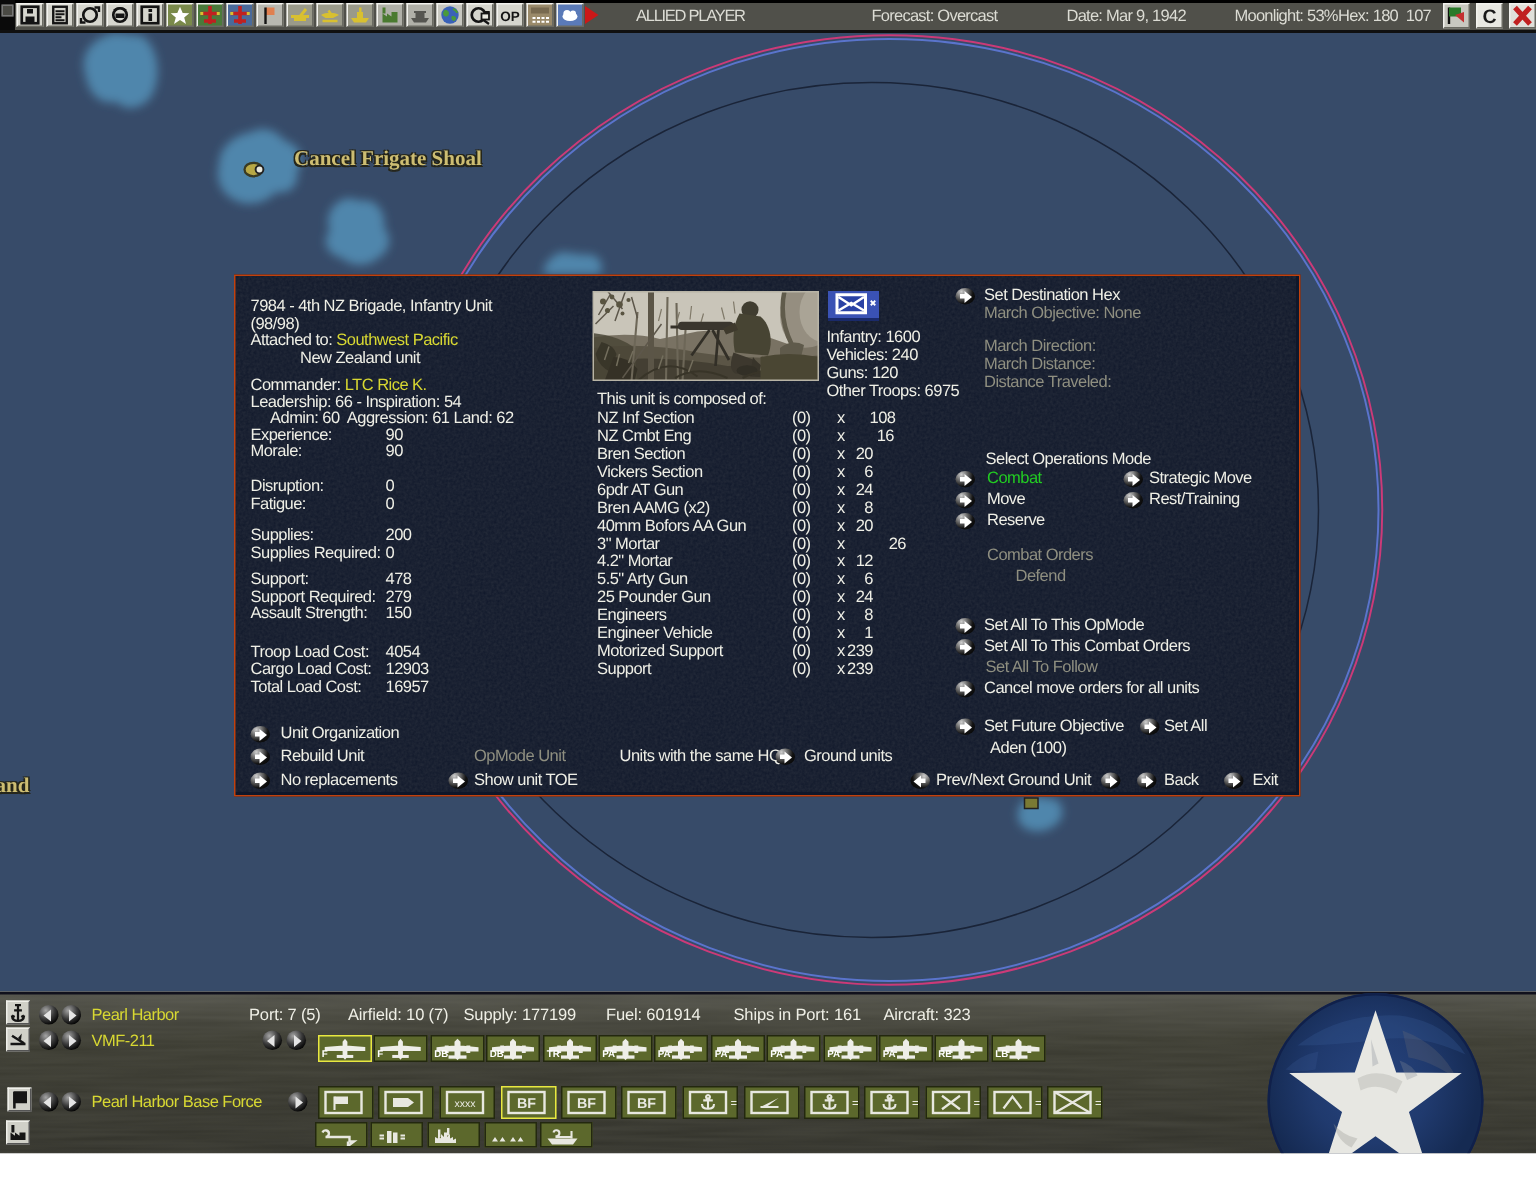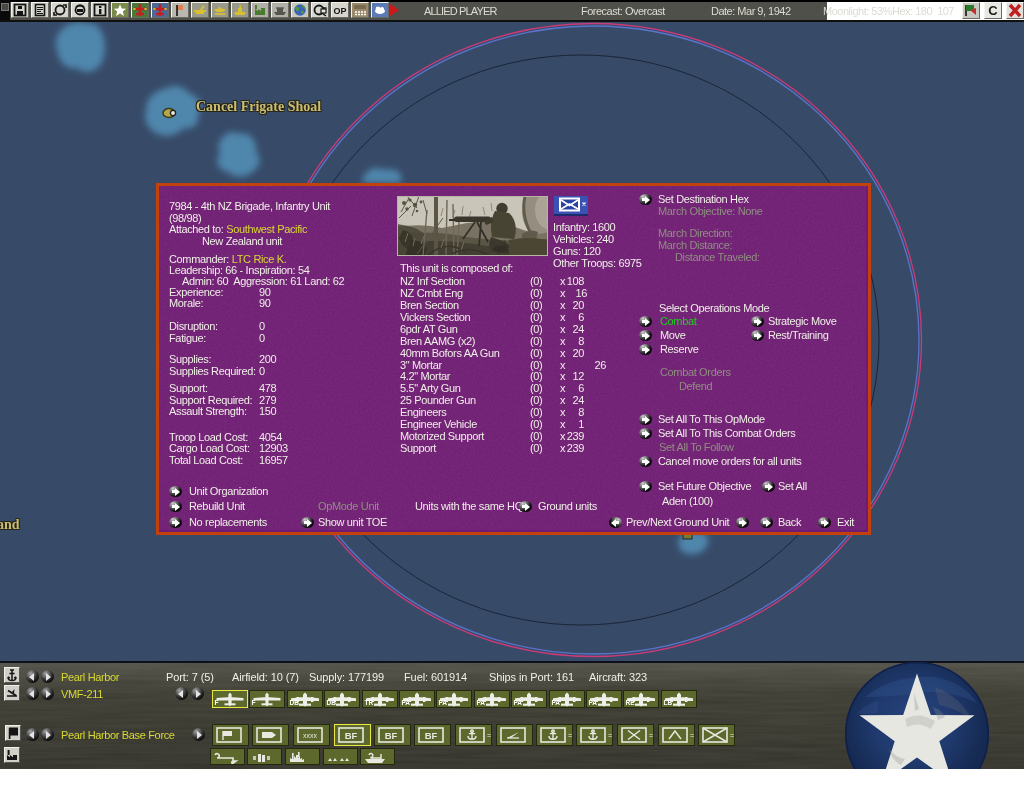--- a/index.html
+++ b/index.html
@@ -1,21 +1,21 @@
 <!DOCTYPE html>
 <html><head><meta charset="utf-8">
 <style>
 html,body{margin:0;padding:0;background:#fff;}
 body{width:1024px;height:786px;position:relative;overflow:hidden;font-family:"Liberation Sans",sans-serif;}
 .abs{position:absolute;}
-#topbar{left:0;top:0;width:827px;height:22px;background:#50504a;}
+#topbar{left:0;top:0;width:1024px;height:22px;background:#50504a;}
 #map{left:0;top:22px;width:1024px;height:639px;background:#374b69;overflow:hidden;}
 #panel{left:0;top:661px;width:1024px;height:108px;background:linear-gradient(#52524a,#3a3a30 30%,#31312a);overflow:hidden;}
 #white{left:0;top:769px;width:1024px;height:17px;background:#fff;}
-#dialog{left:156px;top:183px;width:709px;height:346px;background:#701a75;border:3px solid #c2410c;}
+#dialog{left:156px;top:183px;width:709px;height:346px;background:#0f172a;border:1px solid #c2410c;}
 .t{position:absolute;font-size:11px;line-height:12px;color:#efefe6;white-space:pre;letter-spacing:-0.35px;opacity:.999;}
 .y{color:#d8d832;}
 .g{color:#8f8f80;}
 .grn{color:#22cc22;}
 .ic{position:absolute;width:18px;height:16px;background:#d6d6ce;border-top:1px solid #f2f2ee;border-left:1px solid #f2f2ee;border-right:1px solid #6a6a62;border-bottom:1px solid #6a6a62;box-sizing:border-box;}
 
 .ab{position:absolute;width:13px;height:11px;border-radius:50%;background:radial-gradient(circle at 30% 22%,#cfcfcf 0%,#777 28%,#111 62%,#000 100%);}
 .ab i{position:absolute;left:2.5px;top:4px;width:4px;height:3px;background:#fff;}
 .ab b{position:absolute;left:6px;top:1.5px;width:0;height:0;border-left:5px solid #fff;border-top:4px solid transparent;border-bottom:4px solid transparent;}
 .ab.l{transform:scaleX(-1);}
@@ -293,25 +293,25 @@
       </svg>
 </div>
 <div class="t" style="left:394px;top:35px;">Infantry: 1600</div>
 <div class="t" style="left:394px;top:47px;">Vehicles: 240</div>
 <div class="t" style="left:394px;top:59px;">Guns: 120</div>
 <div class="t" style="left:394px;top:71px;">Other Troops: 6975</div>
 <div class="t" style="left:241px;top:76px;">This unit is composed of:</div>
 <div class="t" style="left:241px;top:89px;">NZ Inf Section</div>
     <div class="t" style="left:371px;top:89px;">(0)</div>
     <div class="t" style="left:401px;top:89px;">x</div>
-    <div class="t" style="left:406px;top:89px;width:19px;text-align:right;">108</div>
+    <div class="t" style="left:406px;top:89px;width:34px;text-align:right;">108</div>
 <div class="t" style="left:241px;top:101px;">NZ Cmbt Eng</div>
     <div class="t" style="left:371px;top:101px;">(0)</div>
     <div class="t" style="left:401px;top:101px;">x</div>
-    <div class="t" style="left:406px;top:101px;width:22px;text-align:right;">16</div>
+    <div class="t" style="left:406px;top:101px;width:33px;text-align:right;">16</div>
 <div class="t" style="left:241px;top:113px;">Bren Section</div>
     <div class="t" style="left:371px;top:113px;">(0)</div>
     <div class="t" style="left:401px;top:113px;">x</div>
     <div class="t" style="left:406px;top:113px;width:19px;text-align:right;">20</div>
 <div class="t" style="left:241px;top:125px;">Vickers Section</div>
     <div class="t" style="left:371px;top:125px;">(0)</div>
     <div class="t" style="left:401px;top:125px;">x</div>
     <div class="t" style="left:406px;top:125px;width:19px;text-align:right;">6</div>
 <div class="t" style="left:241px;top:137px;">6pdr AT Gun</div>
     <div class="t" style="left:371px;top:137px;">(0)</div>
@@ -358,21 +358,21 @@
     <div class="t" style="left:401px;top:256px;">x</div>
     <div class="t" style="left:406px;top:256px;width:19px;text-align:right;">239</div>
     <div class="ab" style="left:480px;top:8px;">
       <i></i>
       <b></b>
     </div>
     <div class="t" style="left:499px;top:7px;">Set Destination Hex</div>
     <div class="t g" style="left:499px;top:19px;">March Objective: None</div>
     <div class="t g" style="left:499px;top:41px;">March Direction:</div>
     <div class="t g" style="left:499px;top:53px;">March Distance:</div>
-    <div class="t g" style="left:499px;top:65px;margin-left:17px;">Distance Traveled:</div>
+    <div class="t g" style="left:499px;top:65px;">Distance Traveled:</div>
     <div class="t" style="left:500px;top:116px;">Select Operations Mode</div>
     <div class="ab" style="left:480px;top:130px;">
       <i></i>
       <b></b>
     </div>
     <div class="t grn" style="left:501px;top:129px;">Combat</div>
     <div class="ab" style="left:592px;top:130px;">
       <i></i>
       <b></b>
     </div>

